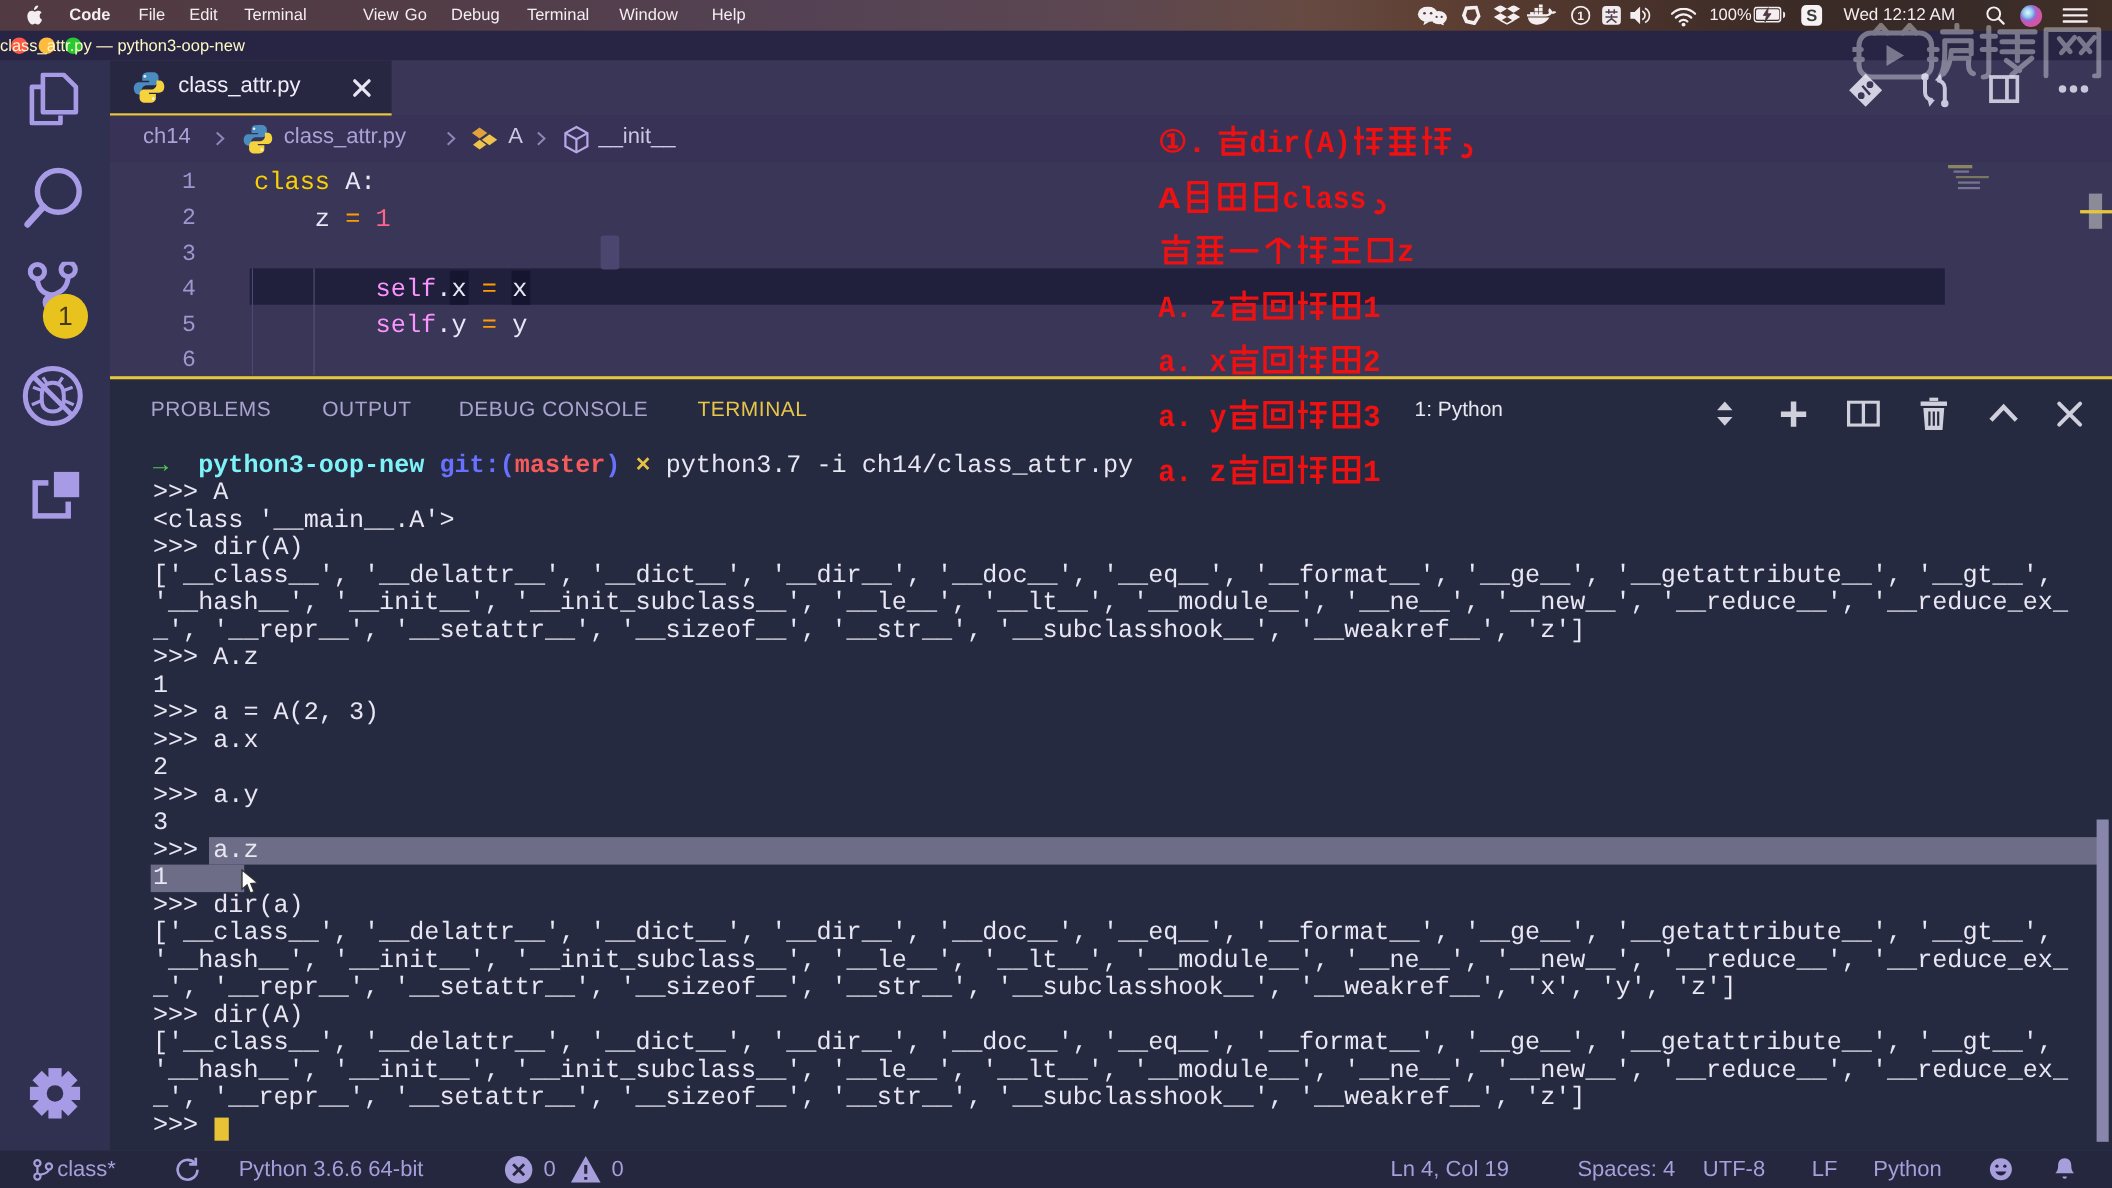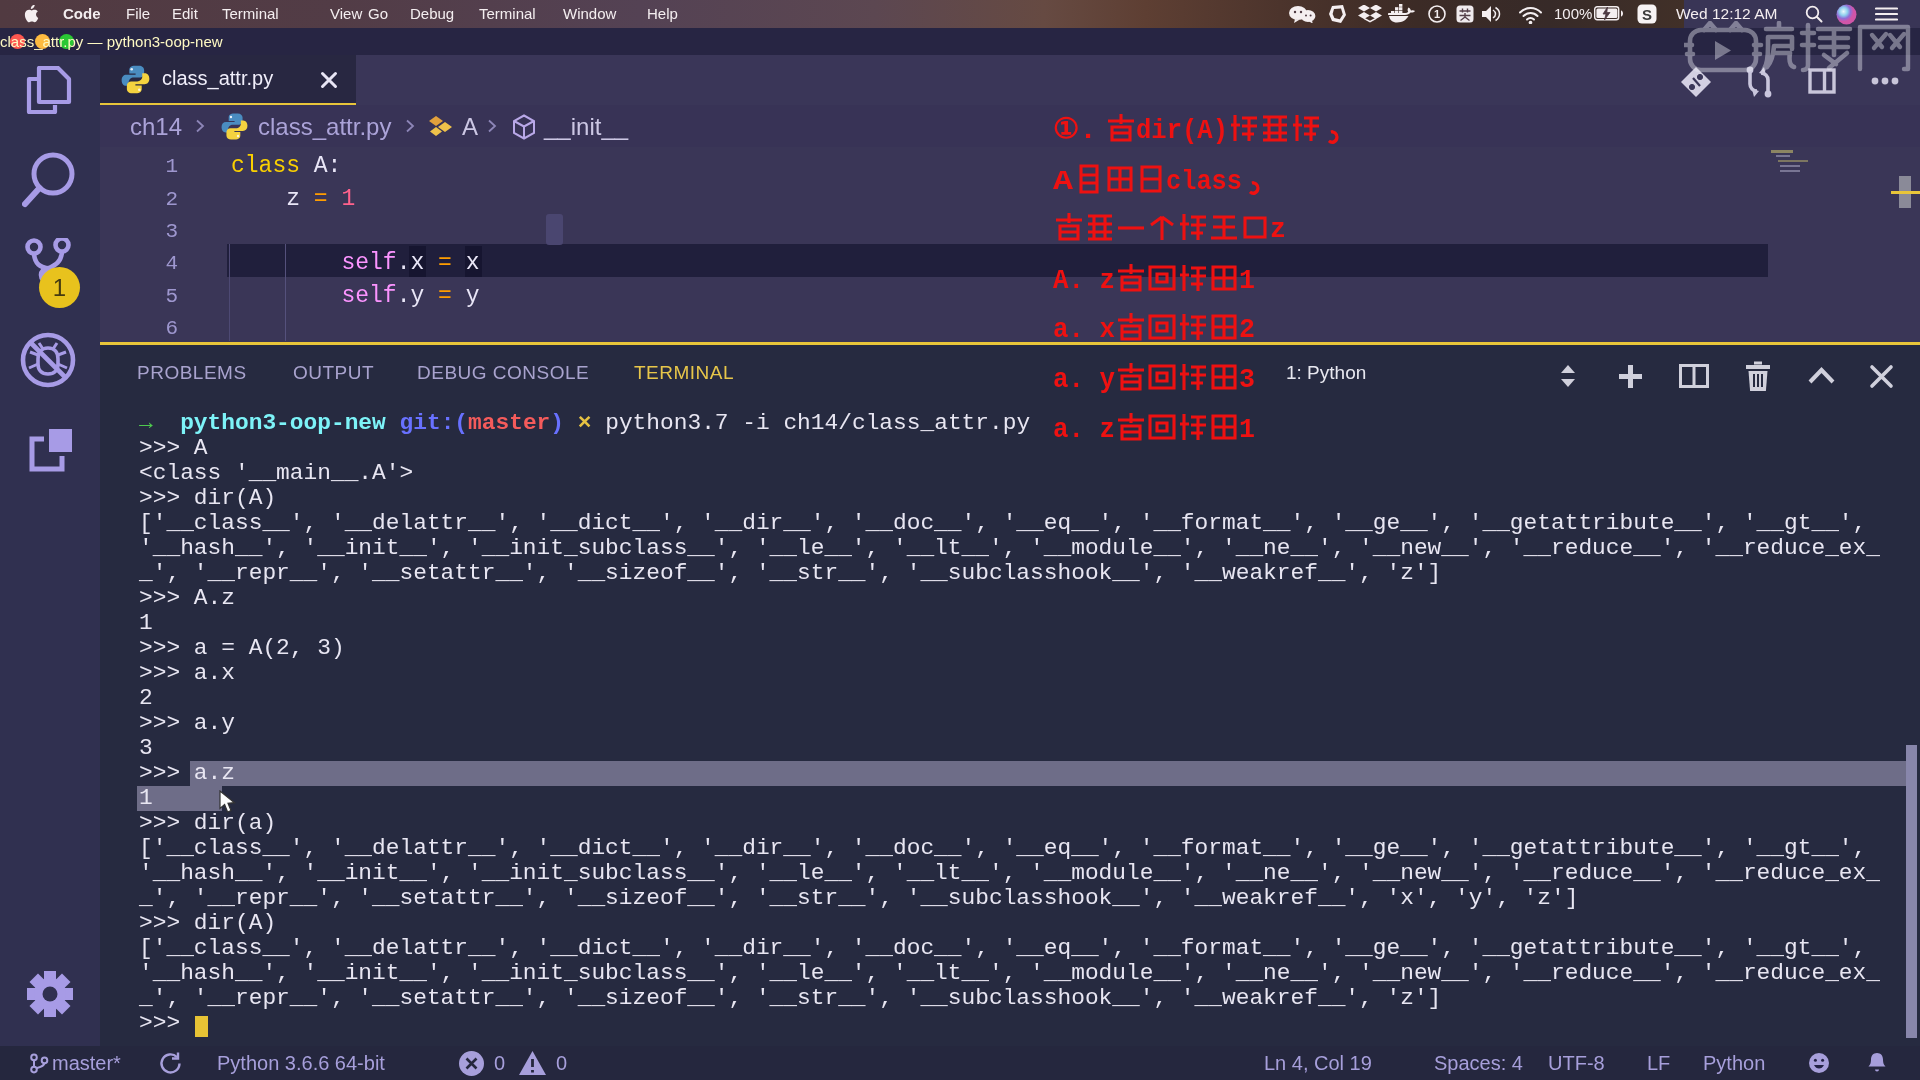--- a/index.html
+++ b/index.html
@@ -1,37 +1,37 @@
 <!DOCTYPE html>
 <html><head>
 <meta charset="utf-8">
 <style>
   html,body{margin:0;padding:0;background:#000;}
   #stage{position:relative;width:1920px;height:1080px;overflow:hidden;
     font-family:"Liberation Sans",sans-serif;background:#393556;}
   .abs{position:absolute;}
   
-  #menubar{left:0;top:0;width:1684px;height:28px;background:linear-gradient(90deg,#513a41 0%,#523c46 20%,#544254 38%,#5c4751 52%,#664a42 62%,#5e3f33 68%,#4c342c 76%,#3c2b26 84%,#372a28 92%,#413028 100%);color:#f4eef0;
+  #menubar{left:0;top:0;width:1920px;height:28px;background:linear-gradient(90deg,#513a41 0%,#523c46 20%,#544254 38%,#5c4751 52%,#664a42 62%,#5e3f33 68%,#4c342c 76%,#3c2b26 84%,#372a28 92%,#413028 100%);color:#f4eef0;
     font-size:15px;}
   #menubar .mi{position:absolute;top:5px;white-space:nowrap;}
   
   #titlebar{left:0;top:28px;width:1920px;height:27px;background:#272543;}
   .tl{position:absolute;top:6px;width:15px;height:15px;border-radius:50%;}
   #title-text{position:absolute;top:5px;width:100%;text-align:left;color:#fef9c3;font-size:15px;}
   
   #activitybar{left:0;top:55px;width:100px;height:991px;background:#303050;}
   
   #tabbar{left:100px;top:55px;width:1820px;height:50px;background:#3a3658;}
   #tab1{position:absolute;left:0;top:0;width:256px;height:48px;background:#282741;}
   #tab1 .lbl{position:absolute;left:62px;top:12px;color:#f0eefa;font-size:20px;}
   #tabyellow{position:absolute;left:0;top:48px;width:256px;height:3px;background:#e8c53a;}
   
   #crumbs{left:100px;top:105px;width:1820px;height:42px;background:#383356;border-bottom:1px solid #33304e;color:#aba3d8;
     font-size:19px;}
-  #crumbs .bc{position:absolute;top:8px;white-space:nowrap;font-size:24px;}
+  #crumbs .bc{position:absolute;top:8px;white-space:nowrap;font-size:20px;}
   
   #editor{left:100px;top:147px;width:1820px;height:195px;background:#3a3657;}
   .cl{position:absolute;left:131px;height:33px;line-height:33px;font-family:"Liberation Mono",monospace;
      font-size:23px;color:#e9e6f7;white-space:pre;}
   .ln{position:absolute;width:78px;left:0;text-align:right;height:33px;line-height:33px;
      color:#9e97cf;font-family:"Liberation Mono",monospace;font-size:21px;}
   
   #phr{left:100px;top:342px;width:1820px;height:3px;background:#e8c53a;}
   #panel{left:100px;top:345px;width:1820px;height:701px;background:#262a40;}
   .ptab{position:absolute;top:17px;font-size:19px;color:#a9a3ce;letter-spacing:.5px;}
@@ -387,21 +387,21 @@
   </div>
   <div class="abs" id="statusbar">
     <svg class="abs" style="left:28px;top:7px;" width="22" height="21" viewBox="0 0 22 21">
         <g fill="none" stroke="#a79fdb" stroke-width="2">
           <circle cx="6" cy="4.4" r="2.8"></circle>
           <circle cx="16.5" cy="7.4" r="2.8"></circle>
           <circle cx="6" cy="16.6" r="2.8"></circle>
           <path d="M6 7.5v6M16.5 10.4c-1 3.4-5 3.8-8 4.6"></path>
         </g>
       </svg>
-    <div class="si" style="left:52px;">master*</div>
+    <div class="si" style="left:52px;">class*</div>
     <svg class="abs" style="left:158px;top:5px;" width="25" height="25" viewBox="0 0 25 25">
         <g fill="none" stroke="#a79fdb" stroke-width="2.4">
           <path d="M21.5 12.5a9 9 0 1 1-2.6-6.4"></path>
           <path d="M20 1.5v6h-6"></path>
         </g>
       </svg>
     <div class="si" style="left:217px;">Python 3.6.6 64-bit</div>
     <svg class="abs" style="left:458px;top:4px;" width="27" height="27" viewBox="0 0 27 27">
         <circle cx="13.5" cy="13.5" r="12.5" fill="#a79fdb"></circle>
         <path d="M8.5 8.5l10 10M18.5 8.5l-10 10" stroke="#25273e" stroke-width="2.6"></path>

